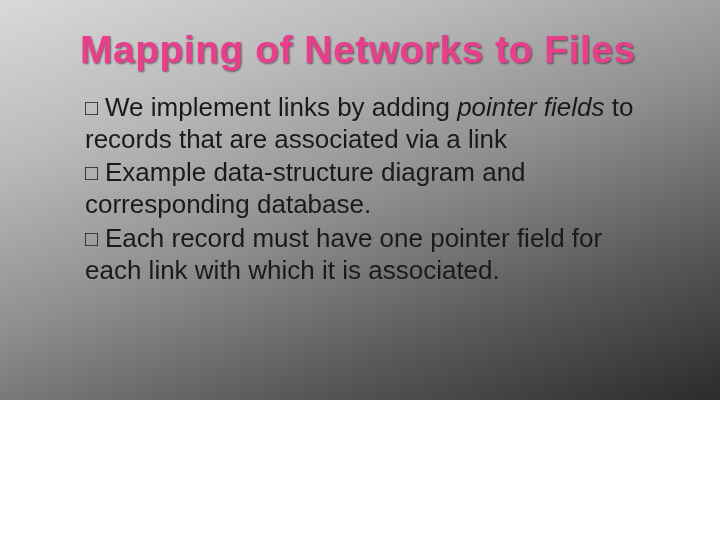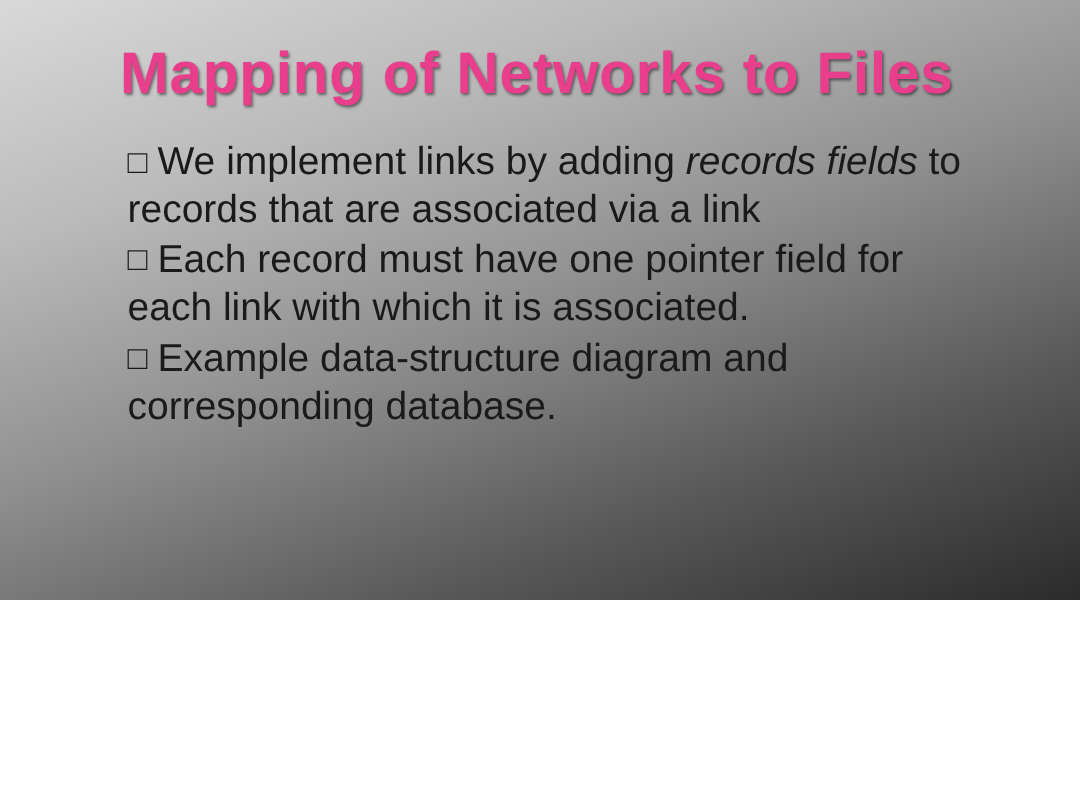--- a/index.html
+++ b/index.html
@@ -52,25 +52,25 @@
   }
 </style>
 </head>
 <body>
 
 <div class="slide">
   <div class="title">Mapping of Networks to Files</div>
   <div class="body">
 
     <div class="bullet">
-      <span class="sq">□ </span><span>We implement links by adding </span><span class="italic">records fields</span><span> to records that are associated via a link</span>
+      <span class="sq">□ </span><span>We implement links by adding </span><span class="italic">pointer fields</span><span> to records that are associated via a link</span>
+    </div>
+
+    <div class="bullet">
+      <span class="sq">□ </span><span>Example data-structure diagram and corresponding database.</span><span class="italic"></span><span></span>
     </div>
 
     <div class="bullet">
       <span class="sq">□ </span><span>Each record must have one pointer field for each link with which it is associated.</span><span class="italic"></span><span></span>
     </div>
 
-    <div class="bullet">
-      <span class="sq">□ </span><span>Example data-structure diagram and corresponding database.</span><span class="italic"></span><span></span>
-    </div>
-
   </div>
 </div>
 
 </body></html>

